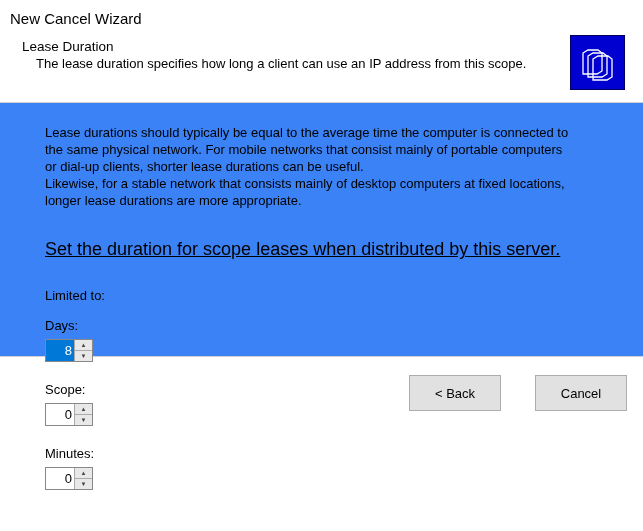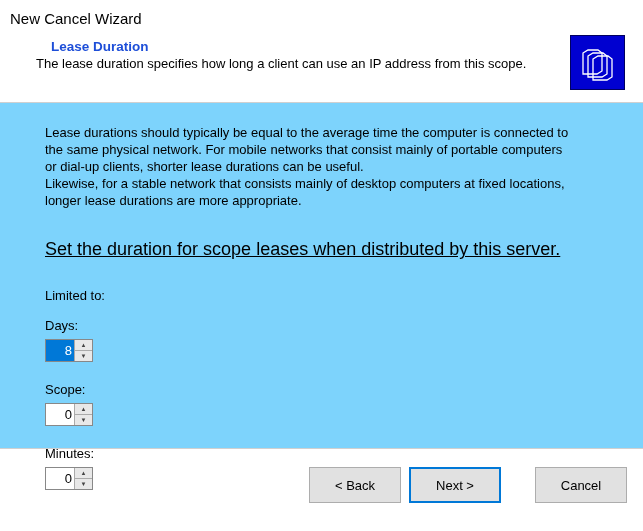--- a/index.html
+++ b/index.html
@@ -25,47 +25,46 @@
       padding: 4px 18px 12px 22px;
       display: flex;
       justify-content: space-between;
       align-items: flex-start;
     }
     .header-text-block {
       flex: 1;
       padding-top: 4px;
     }
     .page-title {
-      font-weight: bold;
+      font-weight: normal;
       font-size: 13.5px;
       margin-bottom: 2px;
-      color: #1d4ed8;
-      margin-left: 29px;
+      color: #000000;
     }
     .page-subtitle {
       font-size: 13px;
       color: #000;
       padding-left: 14px;
     }
     .header-icon {
       width: 55px;
       height: 55px;
       background: #0000d0;
       display: flex;
       align-items: center;
       justify-content: center;
       flex-shrink: 0;
       border: 1px solid #000060;
     }
     .content-area {
-      background: #7dd3fc;
+      background: #3b82f6;
       border-top: 1px solid #d0d0d0;
       border-bottom: 1px solid #d0d0d0;
       padding: 22px 45px 20px 45px;
-      height: 347px;
+      height: 255px;
     }
     .paragraph1, .paragraph2 {
       font-size: 13px;
       line-height: 1.3;
       color: #000;
       max-width: 530px;
     }
     .paragraph2 {
       margin-top: 0;
     }
@@ -227,16 +226,15 @@
           <button class="spinner-btn">▼</button>
         </div>
       </div>
     </div>
 
   </div>
 </div>
 
 <div class="button-bar">
   <button class="wiz-button">&lt; Back</button>
-  <button class="wiz-button primary">Next &gt;</button>
   <div class="btn-gap"></div>
   <button class="wiz-button">Cancel</button>
 </div>
 
 </body></html>

